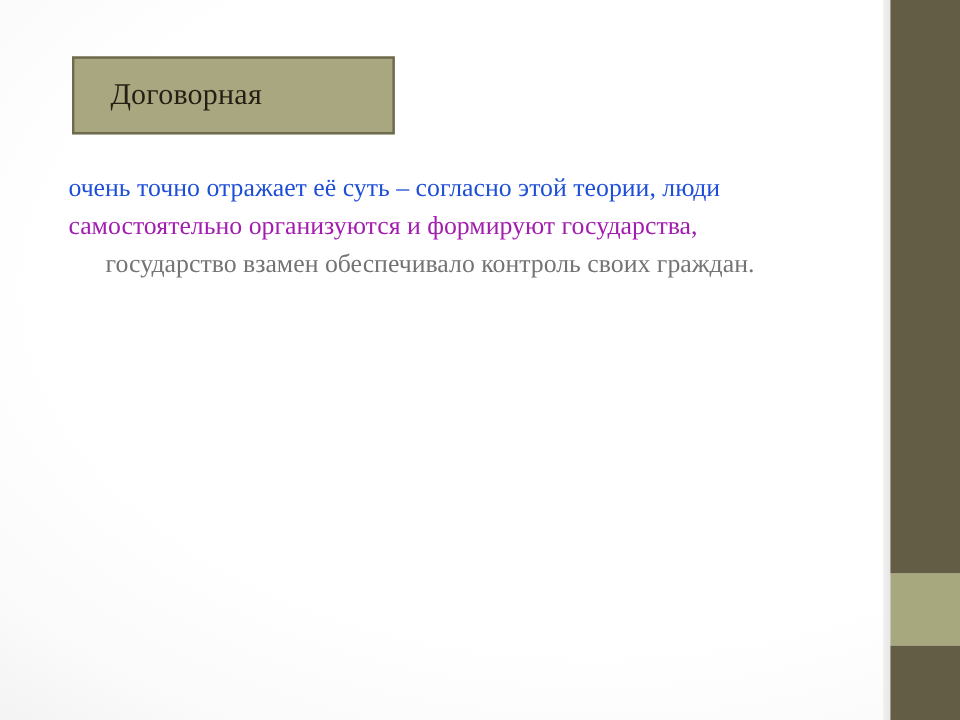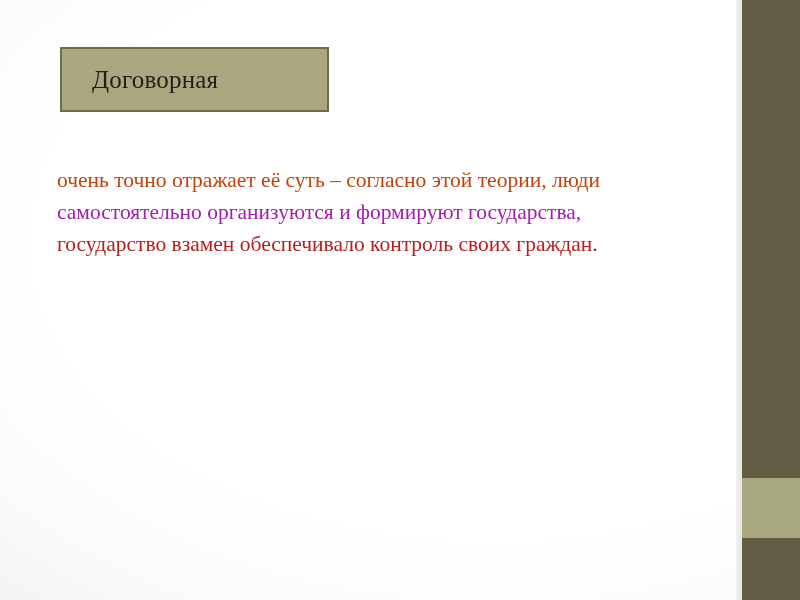--- a/index.html
+++ b/index.html
@@ -108,18 +108,18 @@
     <div class="bar-seg" id="bar-dark-top" style="background-color: rgb(100, 93, 69);"></div>
     <div class="bar-seg" id="bar-light" style="background-color: rgb(168, 168, 127);"></div>
     <div class="bar-seg" id="bar-dark-bot" style="background-color: rgb(100, 93, 69);"></div>
   </div>
 
   <div id="title-box" style="background-color: rgb(168, 167, 127); border-color: rgb(109, 106, 78);">
     <div id="title-text" style="color: rgb(35, 31, 20);">Договорная</div>
   </div>
 
   <div id="body-block">
-    <div class="body-line" style="color: #c2410c; margin-top: 24px;">очень точно отражает её суть – согласно этой теории, люди</div>
+    <div class="body-line" style="color: #1d4ed8;">очень точно отражает её суть – согласно этой теории, люди</div>
     <div class="body-line" style="color: #a21caf;">самостоятельно организуются и формируют государства,</div>
-    <div class="body-line" style="color: #b91c1c;">государство взамен обеспечивало контроль своих граждан.</div>
+    <div class="body-line" style="color: #737373; margin-left: 31px;">государство взамен обеспечивало контроль своих граждан.</div>
   </div>
 
 </div>
 
 </body></html>

